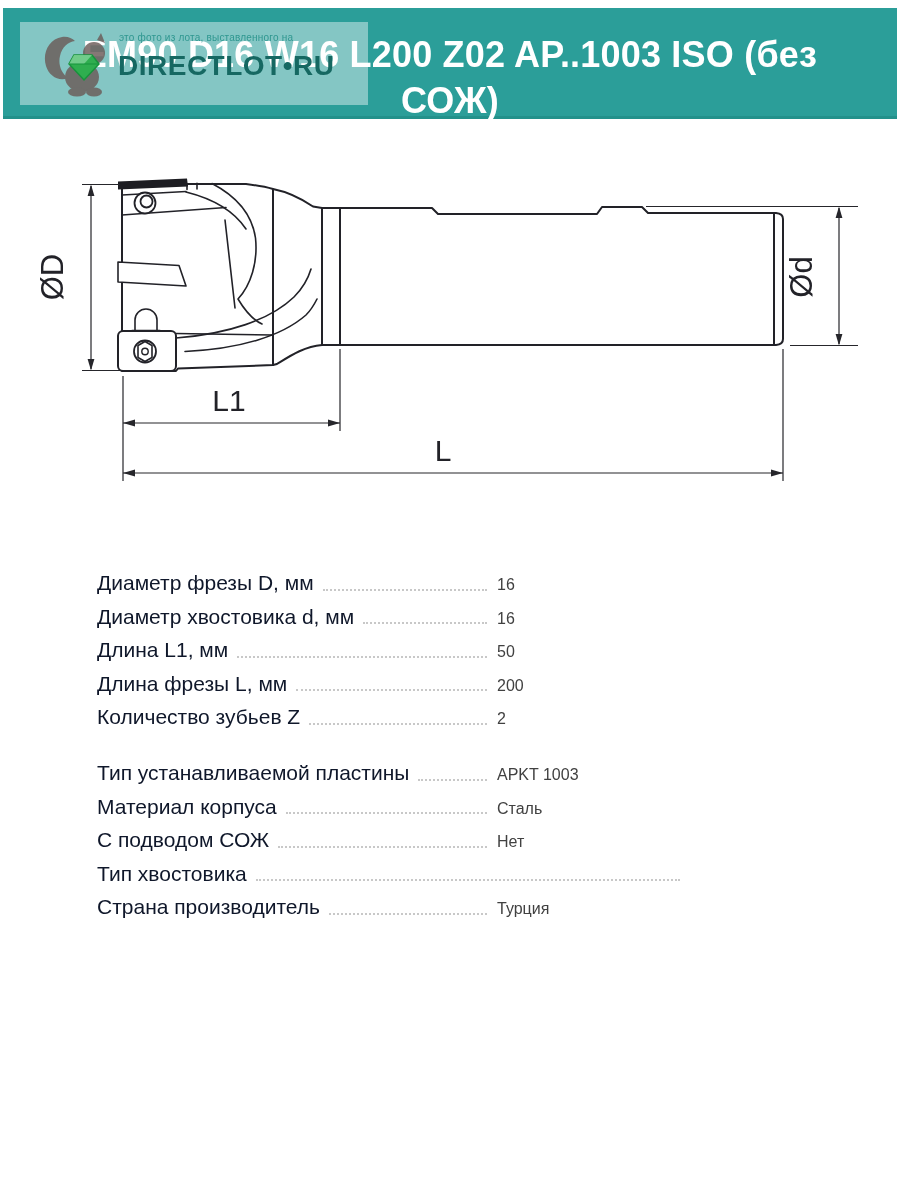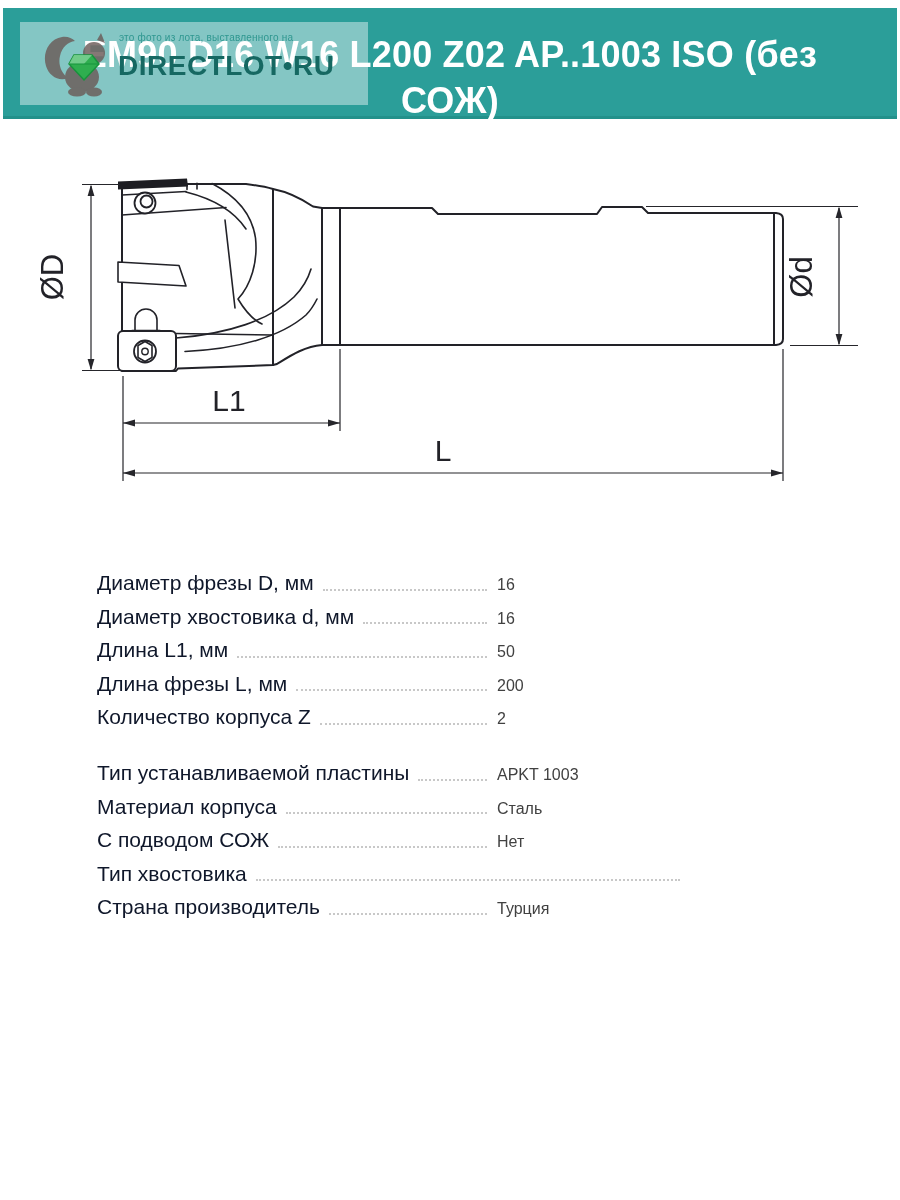--- a/index.html
+++ b/index.html
@@ -162,21 +162,21 @@
       <span class="spec-label">Длина L1, мм</span>
       <span class="leader"></span>
       <span class="spec-value">50</span>
     </div>
     <div class="spec-row">
       <span class="spec-label">Длина фрезы L, мм</span>
       <span class="leader"></span>
       <span class="spec-value">200</span>
     </div>
     <div class="spec-row">
-      <span class="spec-label">Количество корпуса Z</span>
+      <span class="spec-label">Количество зубьев Z</span>
       <span class="leader"></span>
       <span class="spec-value">2</span>
     </div>
   </div>
 <div class="spec-group" id="spec-group-2">
     <div class="spec-row">
       <span class="spec-label">Тип устанавливаемой пластины</span>
       <span class="leader"></span>
       <span class="spec-value">APKT 1003</span>
     </div>

